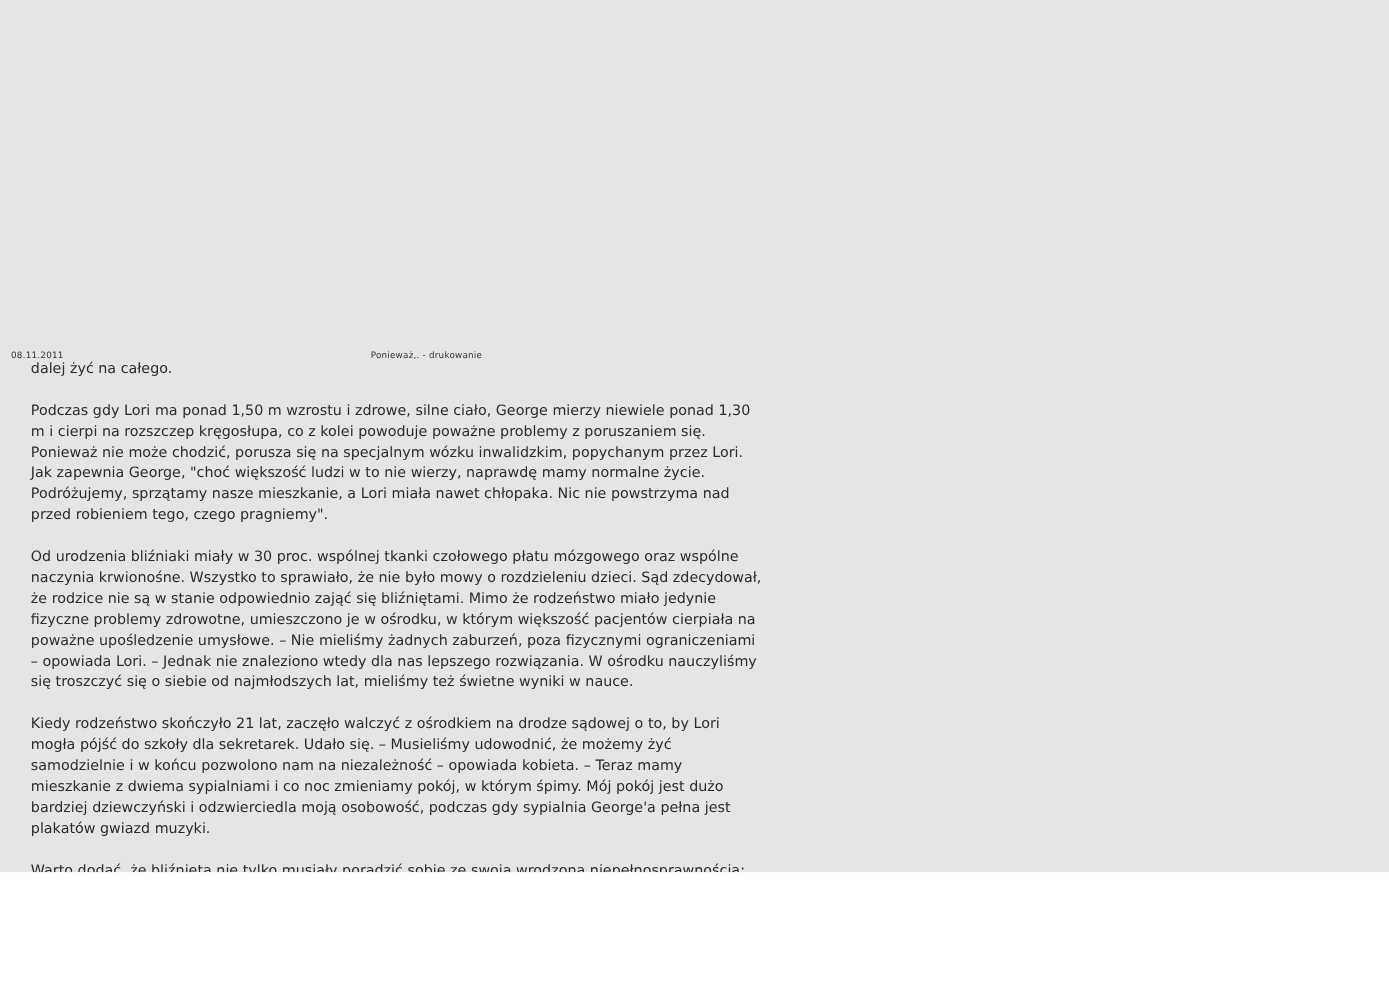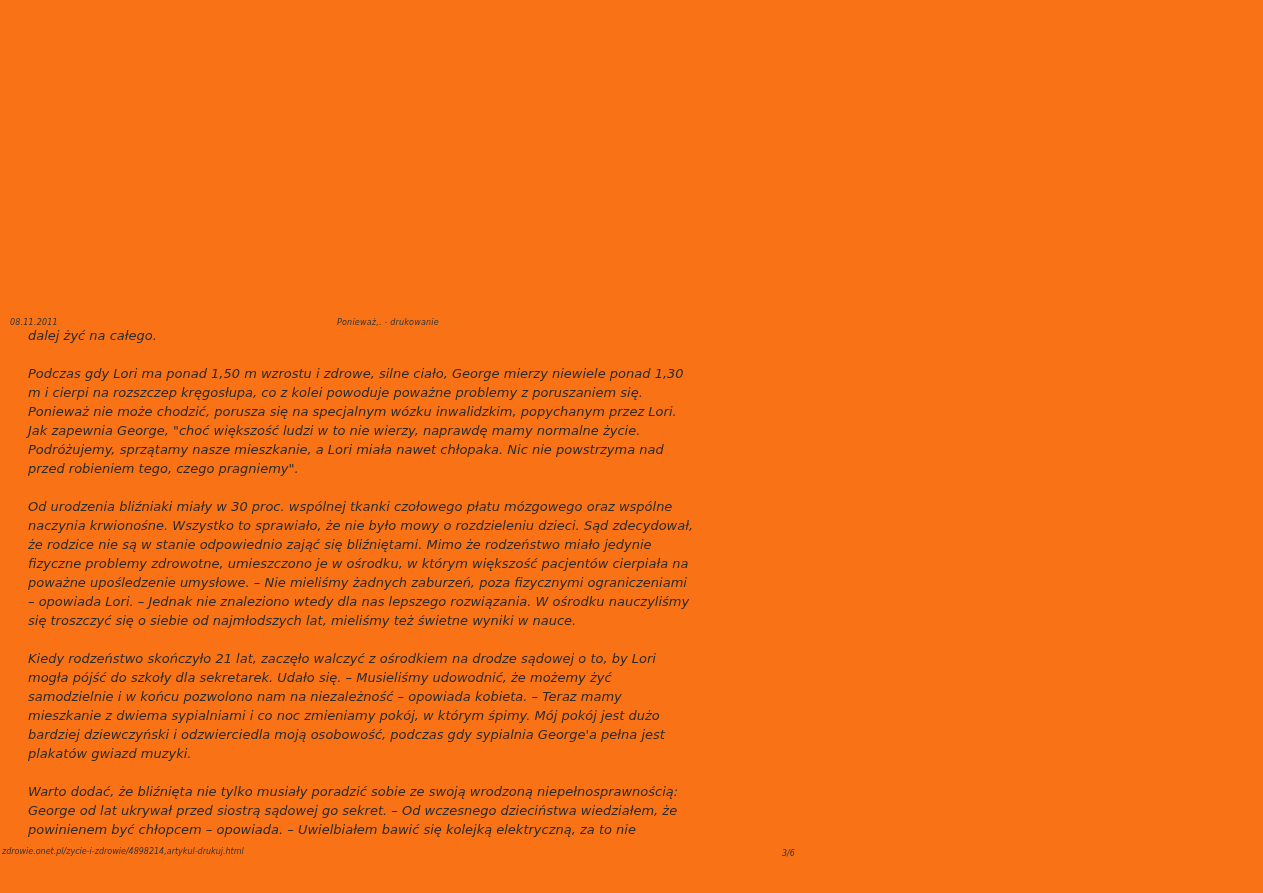--- a/index.html
+++ b/index.html
@@ -4,24 +4,23 @@
 <style>
   html, body {
     margin: 0;
     padding: 0;
     background: #ffffff;
     font-family: "DejaVu Sans", "Liberation Sans", sans-serif;
   }
   .page {
     position: relative;
     width: 1263px;
-    height: 893px;
-    background: #f97316;
+    height: 793px;
+    background: #e5e5e5;
     overflow: hidden;
-    font-style: italic;
   }
   .print-header-date {
     position: absolute;
     left: 10px;
     top: 318px;
     font-size: 8px;
     color: #333333;
     letter-spacing: 0.2px;
     white-space: nowrap;
   }

